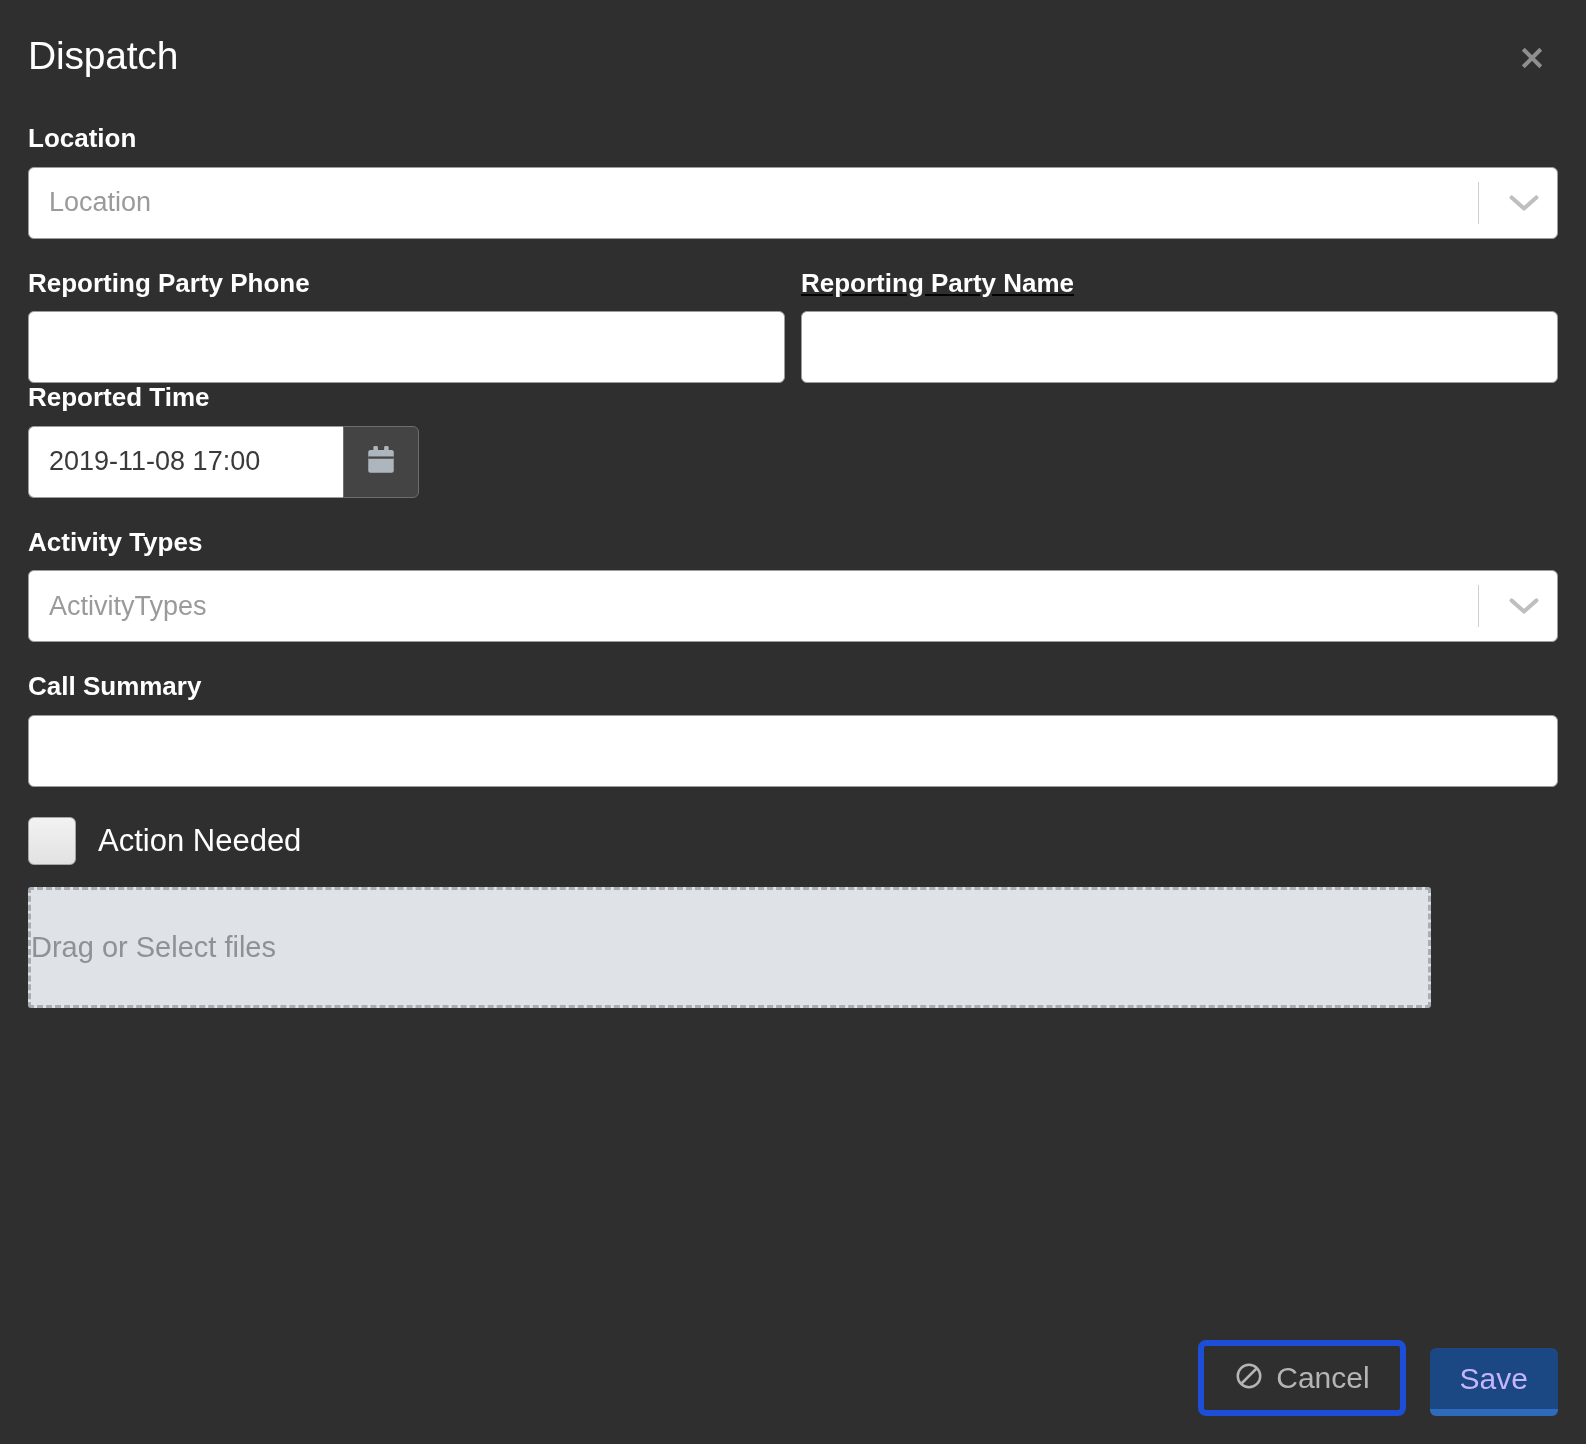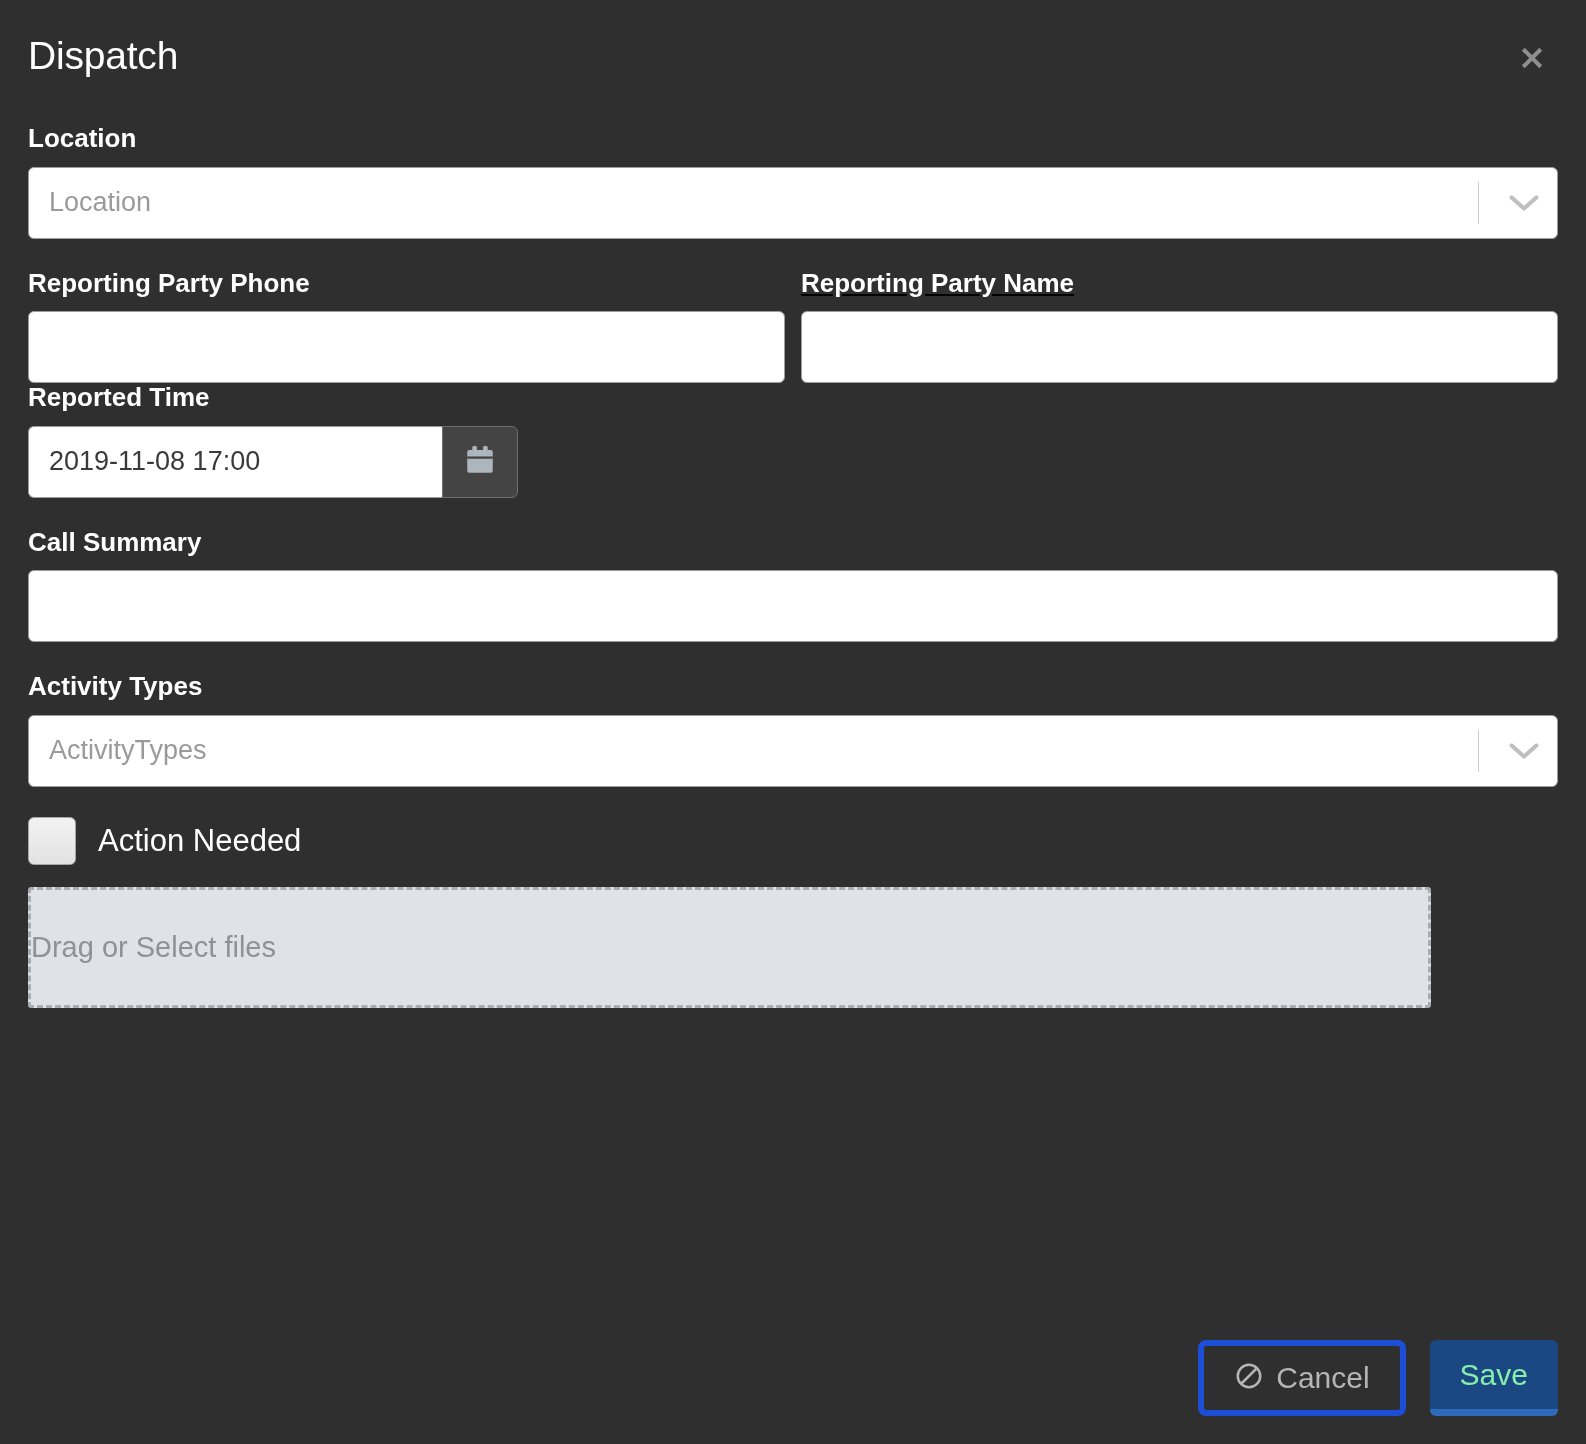--- a/index.html
+++ b/index.html
@@ -112,21 +112,21 @@
     cursor: pointer;
   }
 
   
   .col-left  { width: 757px; margin-right: 16px; }
   .col-right { width: 757px; text-decoration: underline; }
 
   
   .datetime-wrap { display: flex; align-items: stretch; }
   .datetime-input {
-    width: 414px;
+    width: 315px;
     height: 72px;
     background: #ffffff;
     border: 1px solid #9c9c9c;
     border-right: none;
     border-radius: 6px 0 0 6px;
     font-size: 27px;
     color: #3a3a3a;
     padding: 0 20px;
     font-family: "Liberation Sans", sans-serif;
     outline: none;
@@ -212,27 +212,27 @@
     background: #2f2f2f;
     border: 6px solid #1d4ed8;
     border-radius: 8px;
     color: #b5b5b5;
     font-size: 30px;
     font-family: "Liberation Sans", sans-serif;
     cursor: pointer;
     line-height: 1;
   }
   .btn-save {
-    height: 76px;
+    height: 68px;
     padding: 0 30px;
     background: #1b4782;
     border: none;
     border-bottom: 7px solid #2f6bbd;
     border-radius: 6px;
-    color: #86efac;
+    color: #c4b5fd;
     font-size: 30px;
     font-family: "Liberation Sans", sans-serif;
     cursor: pointer;
     line-height: 1;
   }
 </style>
 </head>
 <body>
 
 <div class="modal">
@@ -285,35 +285,35 @@
               <rect x="3" y="9.5" width="18" height="1.6" fill="#444444"></rect>
               <rect x="6.6" y="2.2" width="3.2" height="4.6" rx="1" fill="#aeb6bd"></rect>
               <rect x="14.2" y="2.2" width="3.2" height="4.6" rx="1" fill="#aeb6bd"></rect>
             </svg>
           </span>
         </button>
       </div>
     </div>
 
     <div class="field-group">
-      <label class="field-label">Call Summary</label>
-      <textarea class="input-box summary-box" placeholder="" style=""></textarea>
-    </div>
-
-    <div class="field-group">
       <label class="field-label">Activity Types</label>
       <div class="select-wrap">
         <span class="select-value">ActivityTypes</span>
         <span class="select-sep"></span>
         <span class="select-chevron">
           <svg width="34" height="22" viewBox="0 0 24 16">
             <path d="M3 4 L12 12 L21 4" stroke="#bfbfbf" stroke-width="3" fill="none" stroke-linecap="round" stroke-linejoin="round"></path>
           </svg>
         </span>
       </div>
+    </div>
+
+    <div class="field-group">
+      <label class="field-label">Call Summary</label>
+      <textarea class="input-box summary-box" placeholder="" style=""></textarea>
     </div>
 
     <div class="check-row">
       <div class="checkbox"></div>
       <span class="check-label">Action Needed</span>
     </div>
 
     <div class="dropzone">
       <span class="dropzone-text">Drag or Select files</span>
     </div>

